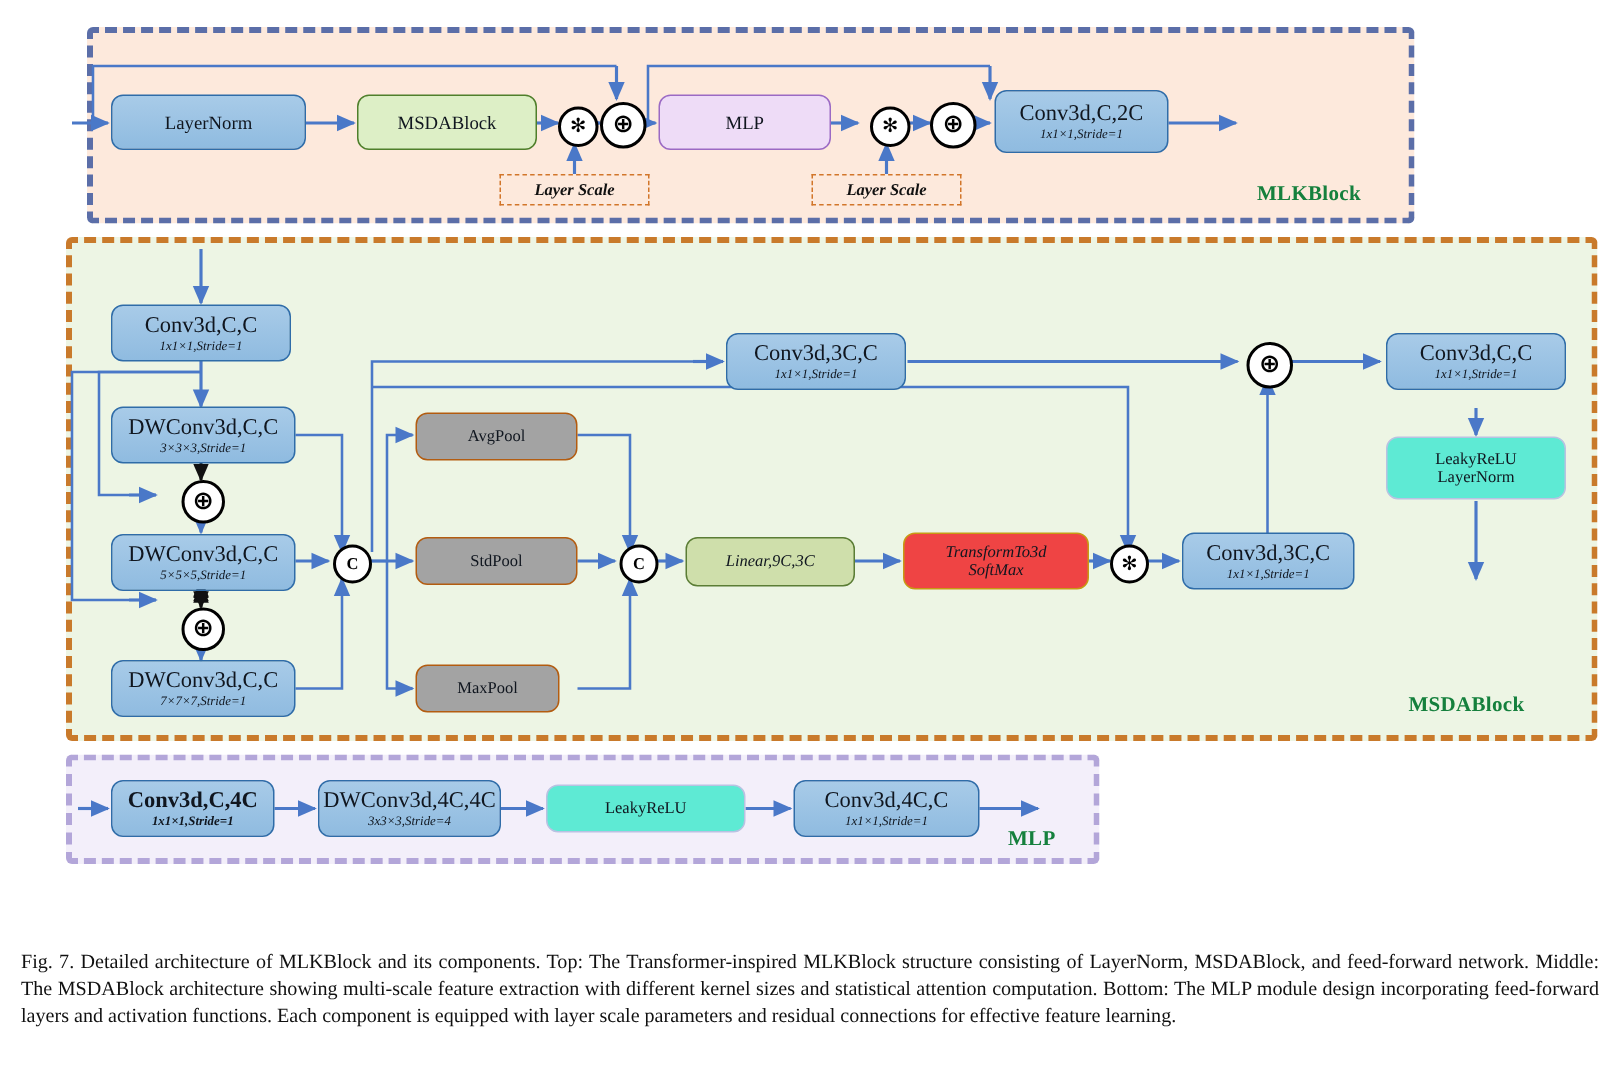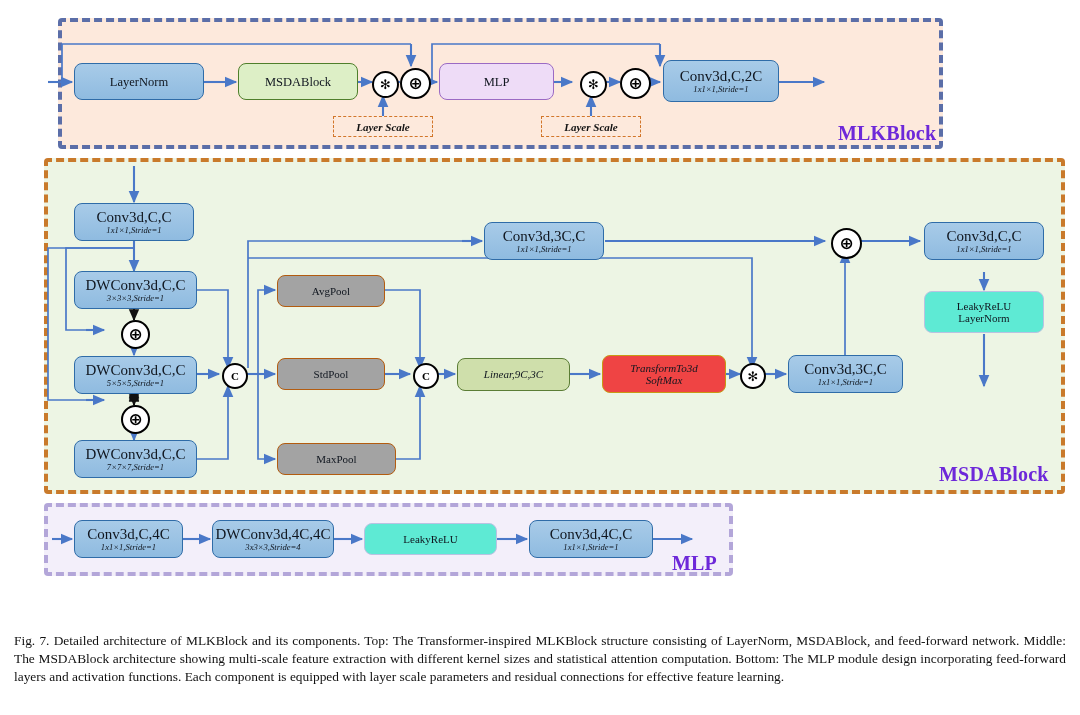--- a/index.html
+++ b/index.html
@@ -5,21 +5,21 @@
   html,body{margin:0;padding:0;background:#ffffff;}
   body{width:1080px;height:715px;font-family:"Liberation Serif",serif;overflow:hidden;}
   #root{position:relative;width:1080px;height:715px;}
 
   
   .frame{position:absolute;box-sizing:border-box;border-radius:4px;}
   .frame-mlk{border:4px dashed #5b6ea8;background:#fde9dc;}
   .frame-msda{border:4px dashed #c97a2b;background:#edf5e4;}
   .frame-mlp{border:4px dashed #b3a6d9;background:#f3effa;}
 
-  .frame-label{position:absolute;font-weight:bold;font-size:20px;color:#6d28d9;
+  .frame-label{position:absolute;font-weight:bold;font-size:14px;color:#15803d;
                font-family:"Liberation Serif",serif;letter-spacing:.2px;white-space:nowrap;}
 
   
   .node{position:absolute;box-sizing:border-box;border-radius:8px;
         display:flex;flex-direction:column;align-items:center;justify-content:center;
         text-align:center;line-height:1.12;z-index:6;}
   .node span{display:block;white-space:nowrap;}
   .n-blue{background:linear-gradient(180deg,#a8cbe8 0%,#8fbbe0 100%);border:1.6px solid #2f6ca8;color:#10161f;}
   .n-green{background:#ddefc6;border:1.6px solid #4f7f2b;color:#10161f;}
   .n-purple{background:#eedcf7;border:1.6px solid #9b6ac4;color:#10161f;}
@@ -261,21 +261,21 @@
   <div class="op op-cat" style="left:222px;top:363px;width:22px;height:22px;">
     <span>C</span>
   </div>
 
   <div class="node n-orange" style="left:277px;top:275px;width:108px;height:32px;">
     <span class="t12">AvgPool</span>
   </div>
   <div class="node n-orange" style="left:277px;top:358px;width:108px;height:32px;">
     <span class="t12">StdPool</span>
   </div>
-  <div class="node n-orange" style="left:277px;top:443px;width:119px;height:32px;">
+  <div class="node n-orange" style="left:277px;top:443px;width:96px;height:32px;">
     <span class="t12">MaxPool</span>
   </div>
 
   <div class="op op-cat" style="left:413px;top:363px;width:22px;height:22px;">
     <span>C</span>
   </div>
 
   <div class="node n-olive" style="left:457px;top:358px;width:113px;height:33px;">
     <span class="t12 it">Linear,9C,3C</span>
   </div>
@@ -310,21 +310,21 @@
 
   <div class="node n-lav" style="left:924px;top:291px;width:120px;height:42px;">
     <span class="t12">LeakyReLU</span>
     <span class="t12">LayerNorm</span>
   </div>
 
   <div class="frame-label" style="left:939px;top:463px;">
     <span>MSDABlock</span>
   </div>
 
-  <div class="node n-blue" style="left:74px;top:520px;width:109px;height:38px;">
+  <div class="node n-blue" style="left:74px;top:520px;width:109px;height:38px;font-weight:bold;">
     <span class="t10">Conv3d,C,4C</span>
     <span class="t9 it">1x1×1,Stride=1</span>
   </div>
 
   <div class="node n-blue" style="left:212px;top:520px;width:122px;height:38px;">
     <span class="t10">DWConv3d,4C,4C</span>
     <span class="t9 it">3x3×3,Stride=4</span>
   </div>
 
   <div class="node n-lav" style="left:364px;top:523px;width:133px;height:32px;">

